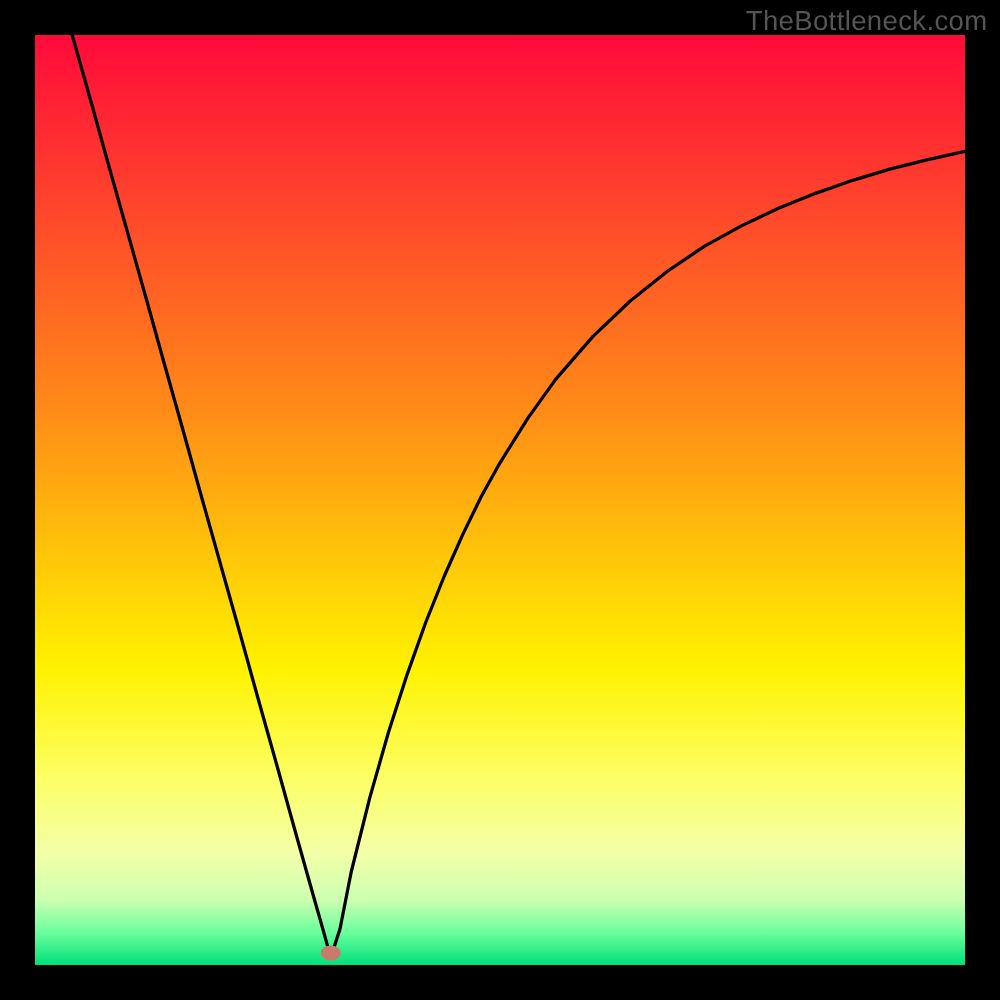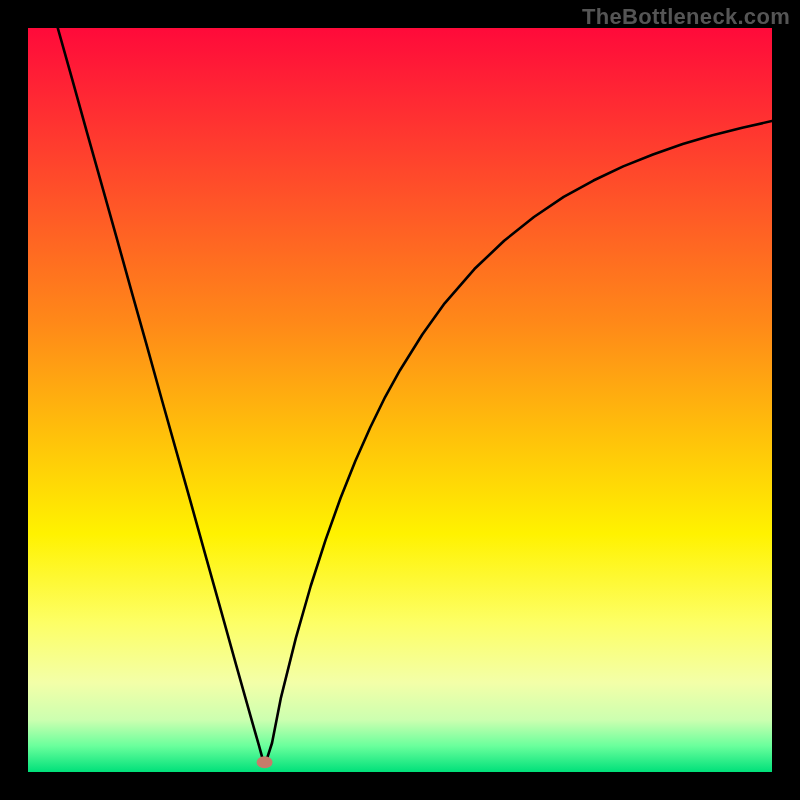--- a/index.html
+++ b/index.html
@@ -16,21 +16,21 @@
     width: 800px;
     height: 800px;
     background: #000;
   }
   .watermark {
     position: absolute;
     top: 4px;
     right: 10px;
     color: #555;
     font-size: 22px;
-    font-weight: 700;
+    font-weight: 400;
     letter-spacing: 0.3px;
     z-index: 10;
     text-align: center;
   }
   .plot {
     position: absolute;
     left: 28px;
     top: 28px;
     width: 744px;
     height: 744px;

